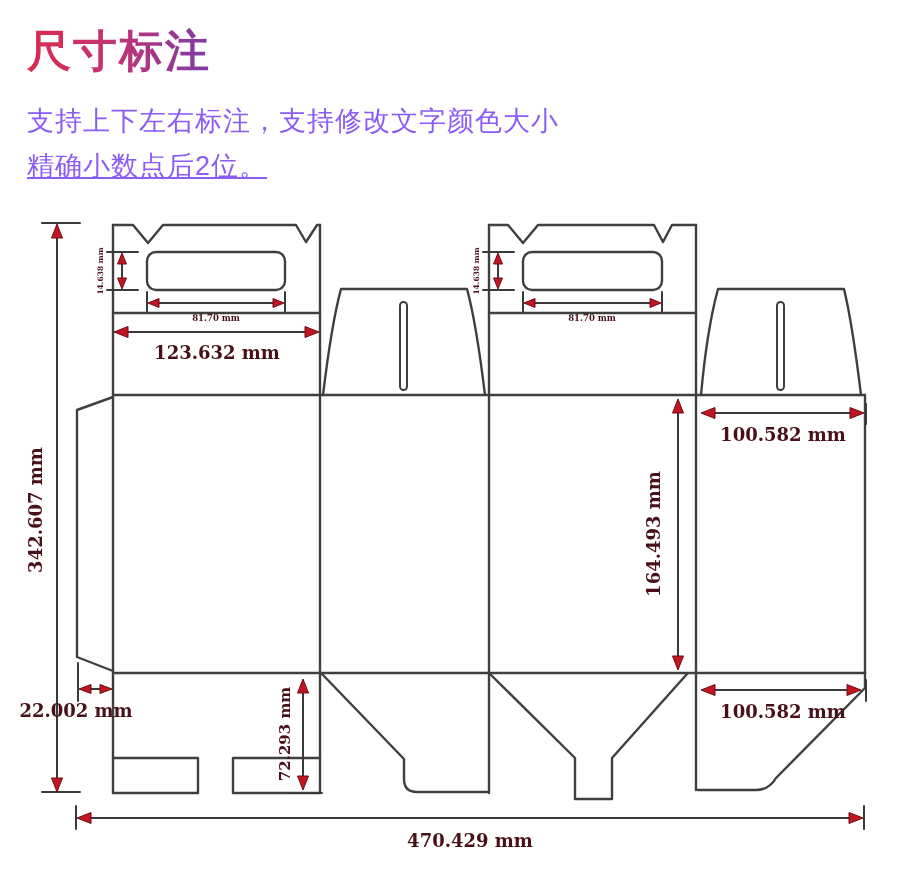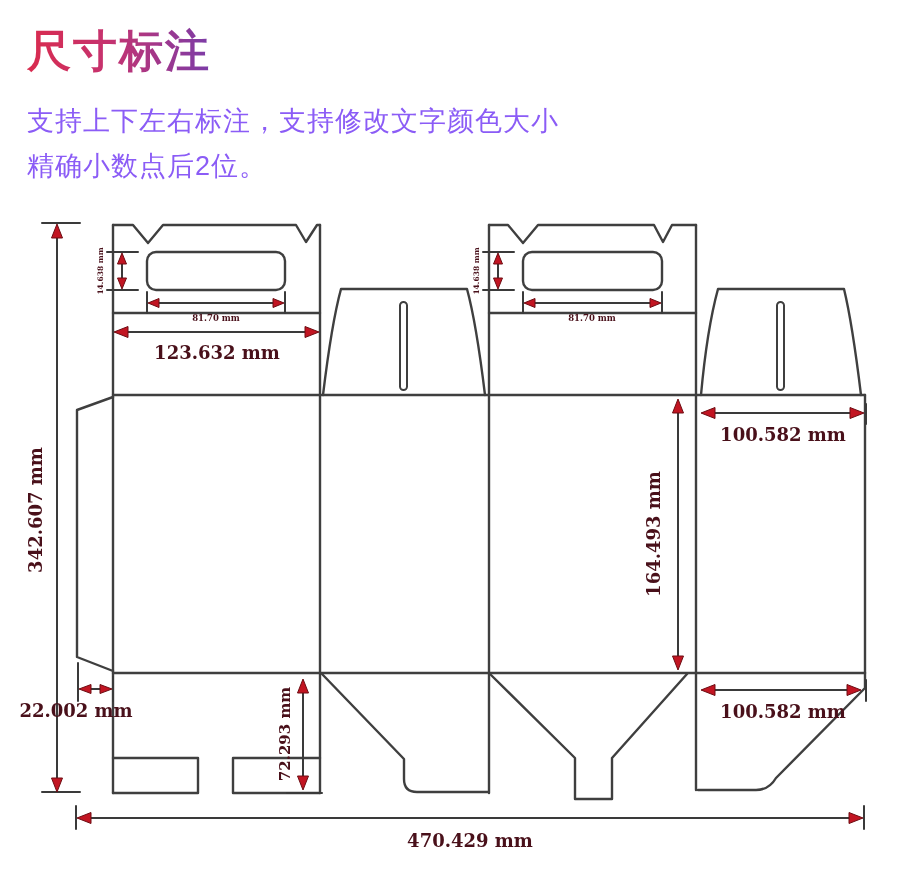--- a/index.html
+++ b/index.html
@@ -17,21 +17,21 @@
       background:linear-gradient(90deg,#d92b4e 0%,#c53370 45%,#7b3ca8 100%);
       -webkit-background-clip:text;background-clip:text;
       color:transparent;-webkit-text-fill-color:transparent;
     }
   }
   .subtitle{
     position:absolute;left:27px;
     font-size:27px;color:#8b5cf6;letter-spacing:1px;
   }
   .subtitle.line1{top:103px;}
-  .subtitle.line2{top:148px;}
+  .subtitle.line2{top:148px;text-decoration:underline;}
   svg{position:absolute;left:0;top:0;}
   .die{stroke:#3f3f3f;stroke-width:2.4;fill:none;stroke-linejoin:round;stroke-linecap:round;}
   .die-thin{stroke:#3f3f3f;stroke-width:2;fill:none;stroke-linejoin:round;}
   .dim{stroke:#3a3a3a;stroke-width:2;fill:none;stroke-linecap:round;}
   .arr{fill:#c21522;stroke:#6e0d13;stroke-width:1;}
   .dimtext{fill:#49101a;font-family:"DejaVu Serif", serif;font-weight:bold;}
   .big{font-size:18px;}
   .mid{font-size:15px;}
   .tiny{font-size:8.5px;}
   .microtxt{font-size:7.5px;}

